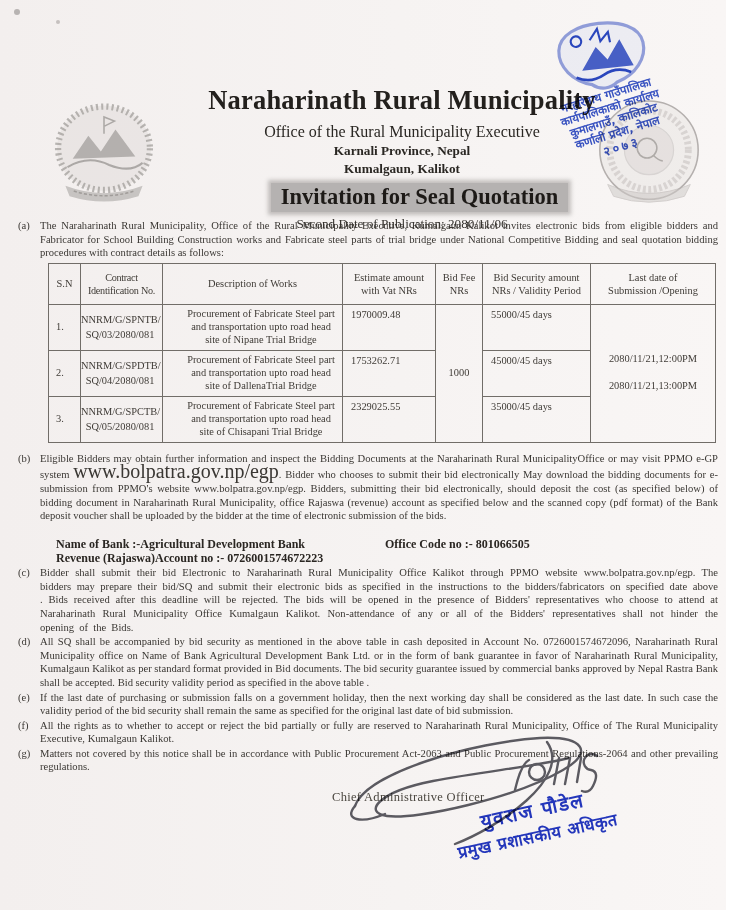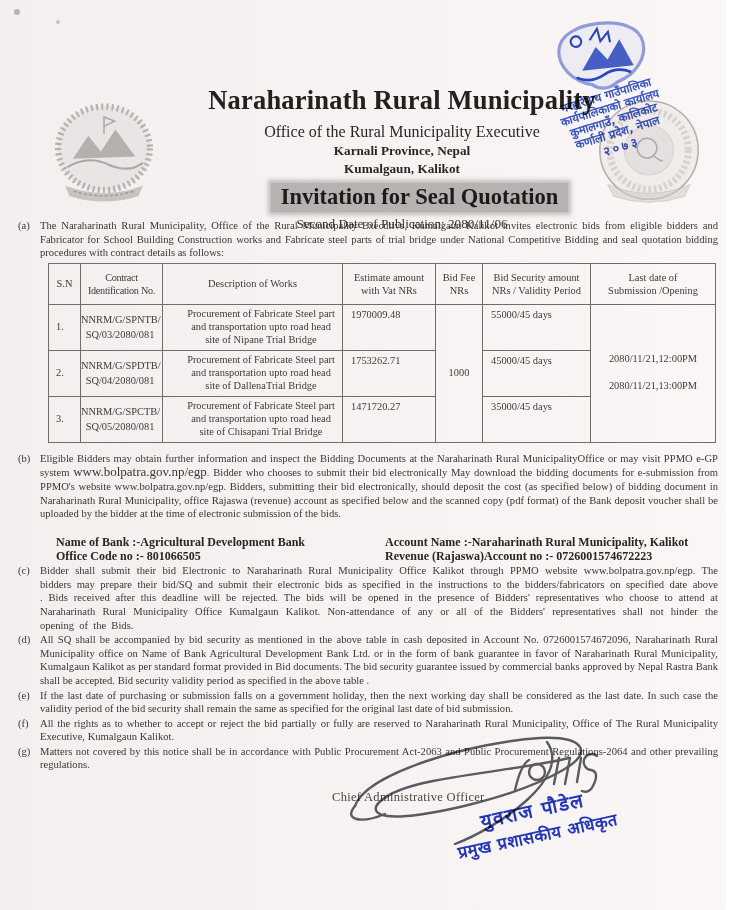--- a/index.html
+++ b/index.html
@@ -26,21 +26,21 @@
   .stamp-top{position:absolute; left:516px; top:88px; width:196px; transform:rotate(-17deg);
     color:#2b49c6; font-weight:bold; font-size:11.5px; line-height:13px; text-align:center;
     font-family:"DejaVu Sans",sans-serif; mix-blend-mode:multiply; opacity:.93; z-index:4;}
   .stamp-top .yr{font-size:12.5px; letter-spacing:3px; margin-top:1px;}
   
   .body{position:absolute; left:18px; top:219px; width:700px; font-size:10.6px; line-height:13.6px; color:#3a3733;}
   .clause{display:flex; margin-bottom:1px;}
   .clause .lbl{flex:0 0 22px;}
   .clause .txt{flex:1; text-align:justify;}
   .stretch{word-spacing:2.5px;}
-  .url-big{font-size:13px;}
+  .url-big{font-size:20px;}
   
   .tblwrap{margin:3px 0 9px 30px;}
   table{border-collapse:collapse; table-layout:fixed; width:667px; color:#3f3b36;}
   th,td{border:1px solid #716d68; padding:1px 3px; font-weight:400;}
   th{font-size:10.4px; line-height:13px; white-space:pre-line; text-align:center; height:38px; vertical-align:middle;}
   th.th-contract{letter-spacing:-0.3px; font-size:10.2px;}
   td{font-size:10.4px; line-height:12.8px; height:41px; vertical-align:middle;}
   td.td-sn{padding-left:7px; text-align:left;}
   td.td-contract{padding-left:0; text-align:center; line-height:15px;}
   td.td-desc{text-align:center;padding-left:20px;}
@@ -173,34 +173,33 @@
             <td class="td-est">1753262.71</td>
             <td class="td-sec">45000/45 days</td>
           </tr>
           <tr>
             <td class="td-sn">3.</td>
             <td class="td-contract">
               <div>NNRM/G/SPCTB/</div>
               <div>SQ/05/2080/081</div>
             </td>
             <td class="td-desc">Procurement of Fabricate Steel part and transportation upto road head site of Chisapani Trial Bridge</td>
-            <td class="td-est">1471720.27</td>
+            <td class="td-est">2329025.55</td>
             <td class="td-sec">35000/45 days</td>
           </tr>
         </tbody>
       </table>
     </div>
 
     <div class="clause">
       <span class="lbl">(b)</span>
       <span class="txt">
         <span>Eligible Bidders may obtain further information and inspect the Bidding Documents at the Naraharinath Rural MunicipalityOffice or may visit PPMO e-GP system </span><span class="url-big">www.bolpatra.gov.np/egp</span><span>. Bidder who chooses to submit their bid electronically May download the bidding documents for e-submission from PPMO's website www.bolpatra.gov.np/egp. Bidders, submitting their bid electronically, should deposit the cost (as specified below) of bidding document in Naraharinath Rural Municipality, office Rajaswa (revenue) account as specified below and the scanned copy (pdf format) of the Bank deposit voucher shall be uploaded by the bidder at the time of electronic submission of the bids.</span>
         <span class="bank">
           <span>Name of Bank :-Agricultural Development Bank</span>
-          <span>Account Name :-Naraharinath Rural Municipality, Kalikot</span>
           <span>Office Code no :- 801066505</span>
           <span>Revenue (Rajaswa)Account no :- 0726001574672223</span>
         </span>
       </span>
     </div>
 
     <div class="clause">
       <span class="lbl">(c)</span>
       <span class="txt stretch">Bidder shall submit their bid Electronic to Naraharinath Rural Municipality Office Kalikot through PPMO website www.bolpatra.gov.np/egp. The bidders may prepare their bid/SQ and submit their electronic bids as specified in the instructions to the bidders/fabricators on specified date above . Bids received after this deadline will be rejected. The bids will be opened in the presence of Bidders' representatives who choose to attend at Naraharinath Rural Municipality Office Kumalgaun Kalikot.  Non-attendance of any or all of the Bidders' representatives shall not hinder the opening of the Bids.</span>
     </div>

